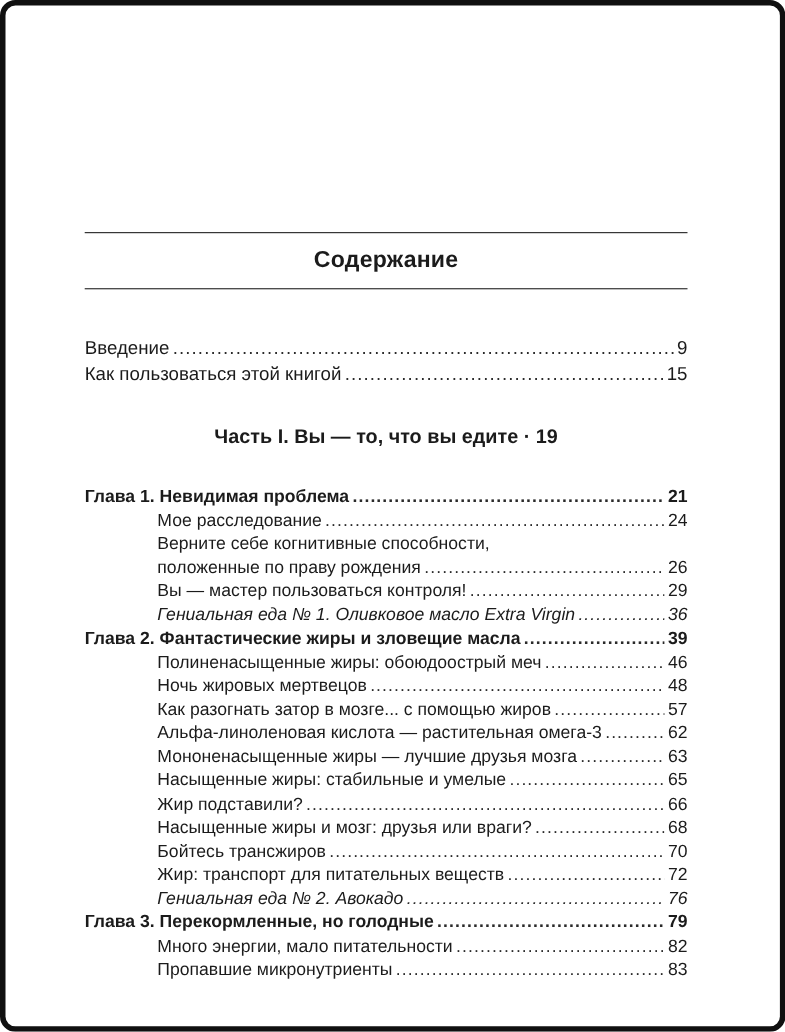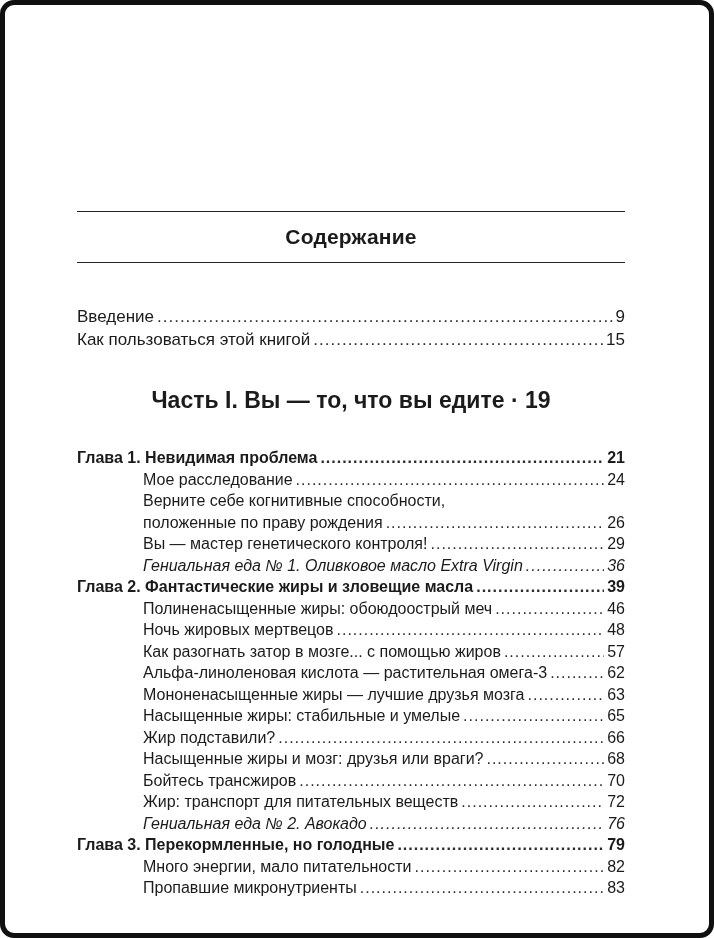--- a/index.html
+++ b/index.html
@@ -43,21 +43,21 @@
     margin-top: 42px;
     font-size: 17px;
     text-align: center;
   }
   .intro-list .toc-line {
     line-height: 23px;
   }
   .part-heading {
     margin-top: 36px;
     text-align: center;
-    font-size: 23px;
+    font-size: 18px;
     font-weight: bold;
   }
   .toc-list {
     margin-top: 33px;
     font-size: 16px;
   }
   .toc-list .toc-line {
     line-height: 21.5px;
   }
   .toc-line {
@@ -129,21 +129,21 @@
         </div>
         <div class="toc-line indent-1 style-normal">
           <span class="toc-label">Верните себе когнитивные способности,</span>
         </div>
         <div class="toc-line indent-1 style-normal">
           <span class="toc-label">положенные по праву рождения</span>
           <span class="dots">................................................................................................................................................................................................................................................</span>
           <span class="pagenum">26</span>
         </div>
         <div class="toc-line indent-1 style-normal">
-          <span class="toc-label">Вы — мастер генетического контроля!</span>
+          <span class="toc-label">Вы — мастер пользоваться контроля!</span>
           <span class="dots">................................................................................................................................................................................................................................................</span>
           <span class="pagenum">29</span>
         </div>
         <div class="toc-line indent-1 style-italic">
           <span class="toc-label">Гениальная еда № 1. Оливковое масло Extra Virgin</span>
           <span class="dots">................................................................................................................................................................................................................................................</span>
           <span class="pagenum">36</span>
         </div>
         <div class="toc-line indent-0 style-bold">
           <span class="toc-label">Глава 2. Фантастические жиры и зловещие масла</span>

